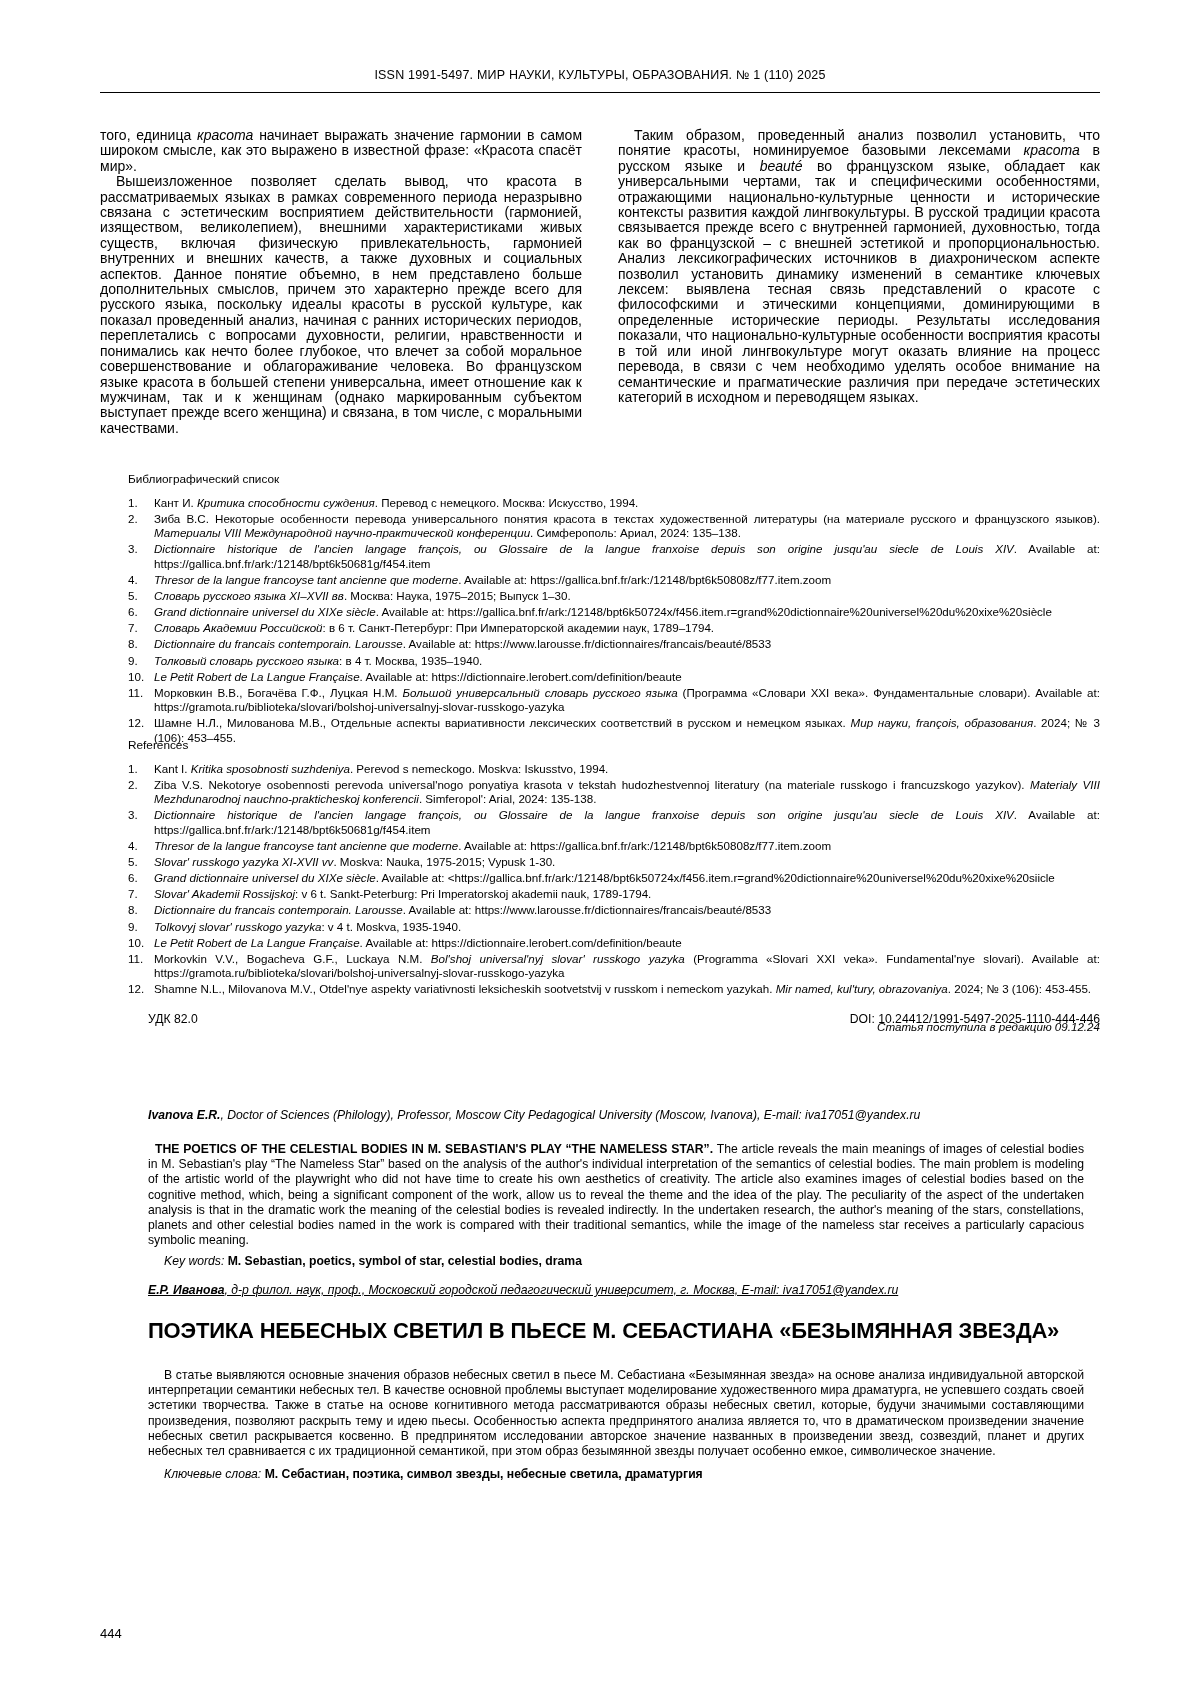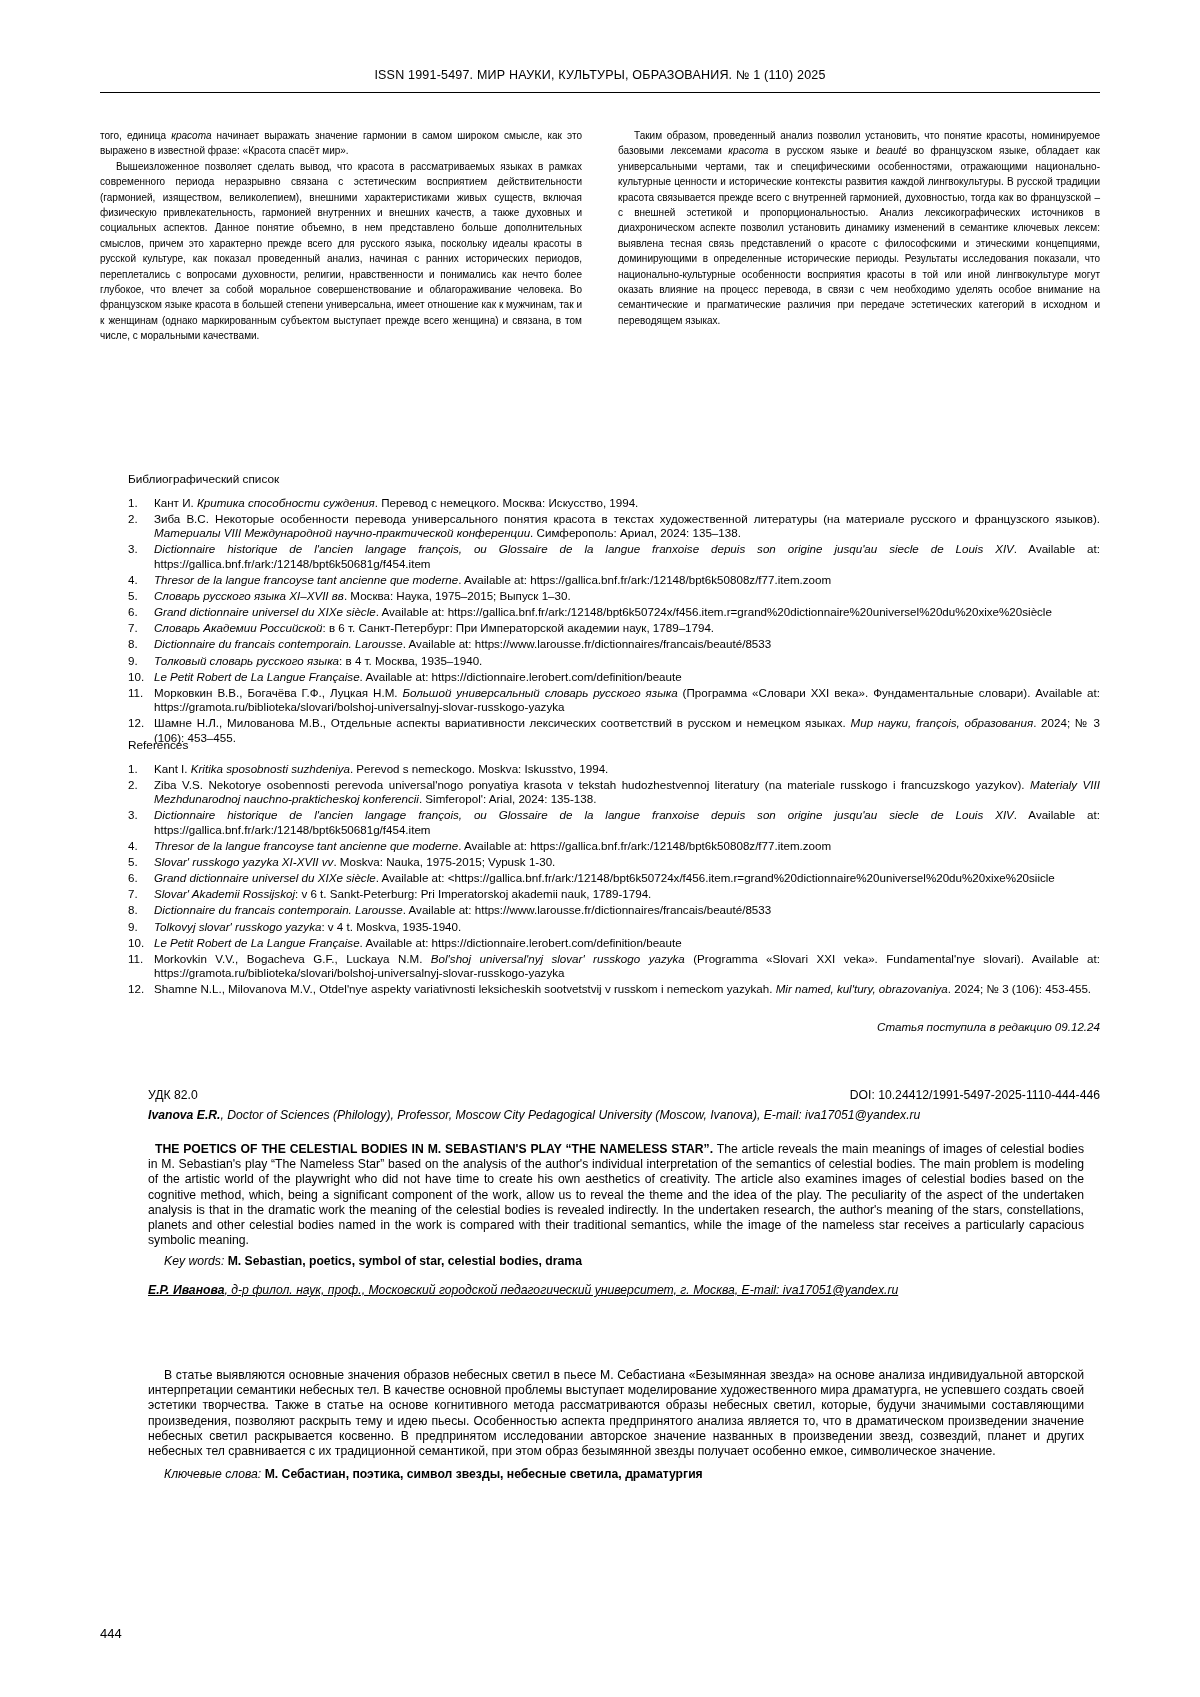--- a/index.html
+++ b/index.html
@@ -45,21 +45,21 @@
     top: 128px;
     width: 1000px;
     display: flex;
     gap: 36px;
   }
   .col {
     width: 482px;
   }
   p.body {
     margin: 0 0 0 0;
-    font-size: 10px;
+    font-size: 14px;
     line-height: 15.4px;
     text-align: justify;
     text-indent: 0;
   }
   p.body.indent {
     text-indent: 16px;
   }
   .bibsec {
     position: absolute;
     left: 128px;
@@ -190,21 +190,21 @@
         <li><span class="num">8.</span><span><i>Dictionnaire du francais contemporain. Larousse</i>. Available at: https://www.larousse.fr/dictionnaires/francais/beauté/8533</span></li>
         <li><span class="num">9.</span><span><i>Tolkovyj slovar' russkogo yazyka</i>: v 4 t. Moskva, 1935-1940.</span></li>
         <li><span class="num">10.</span><span><i>Le Petit Robert de La Langue Française</i>. Available at: https://dictionnaire.lerobert.com/definition/beaute</span></li>
         <li><span class="num">11.</span><span>Morkovkin V.V., Bogacheva G.F., Luckaya N.M. <i>Bol'shoj universal'nyj slovar' russkogo yazyka</i> (Programma «Slovari XXI veka». Fundamental'nye slovari). Available at: https://gramota.ru/biblioteka/slovari/bolshoj-universalnyj-slovar-russkogo-yazyka</span></li>
         <li><span class="num">12.</span><span>Shamne N.L., Milovanova M.V., Otdel'nye aspekty variativnosti leksicheskih sootvetstvij v russkom i nemeckom yazykah. <i>Mir named, kul'tury, obrazovaniya</i>. 2024; № 3 (106): 453-455.</span></li>
       </ol>
   </div>
 
   <div class="statya" style="top: 1020px;">Статья поступила в редакцию 09.12.24</div>
 
-  <div class="udk-row" style="top: 1088px;">
+  <div class="udk-row" style="top: 1012px;">
     <span>УДК 82.0</span>
     <span>DOI: 10.24412/1991-5497-2025-1110-444-446</span>
   </div>
 
   <div class="art-block" style="top: 1108px;">
     <div class="authorline">Ivanova E.R.<span class="reg">, Doctor of Sciences (Philology), Professor, Moscow City Pedagogical University (Moscow, Ivanova), E-mail: iva17051@yandex.ru</span></div>
   </div>
 
   <div class="art-block" style="top: 1142px;">
     <div class="abs-en">
@@ -214,20 +214,21 @@
     <div class="kw" style="text-indent:16px">
       <span>Key words:</span>
       <b>M. Sebastian, poetics, symbol of star, celestial bodies, drama</b>
     </div>
   </div>
 
   <div class="art-block" style="top: 1283px; text-decoration: underline;">
     <div class="authorline">Е.Р. Иванова<span class="reg">, д-р филол. наук, проф., Московский городской педагогический университет, г. Москва, E-mail: iva17051@yandex.ru</span></div>
   </div>
 
+  <h1 class="title-ru" style="top: 1318px;">ПОЭТИКА НЕБЕСНЫХ СВЕТИЛ В ПЬЕСЕ М. СЕБАСТИАНА «БЕЗЫМЯННАЯ ЗВЕЗДА»</h1>
 
   <div class="art-block" style="top: 1368px;">
     <div style="text-indent:16px">В статье выявляются основные значения образов небесных светил в пьесе М. Себастиана «Безымянная звезда» на основе анализа индивидуальной авторской интерпретации семантики небесных тел. В качестве основной проблемы выступает моделирование художественного мира драматурга, не успевшего создать своей эстетики творчества. Также в статье на основе когнитивного метода рассматриваются образы небесных светил, которые, будучи значимыми составляющими произведения, позволяют раскрыть тему и идею пьесы. Особенностью аспекта предпринятого анализа является то, что в драматическом произведении значение небесных светил раскрывается косвенно. В предпринятом исследовании авторское значение названных в произведении звезд, созвездий, планет и других небесных тел сравнивается с их традиционной семантикой, при этом образ безымянной звезды получает особенно емкое, символическое значение.</div>
     <div style="height:8px"></div>
     <div class="kw" style="text-indent:16px">
       <span>Ключевые слова:</span>
       <b>М. Себастиан, поэтика, символ звезды, небесные светила, драматургия</b>
     </div>
   </div>
 

